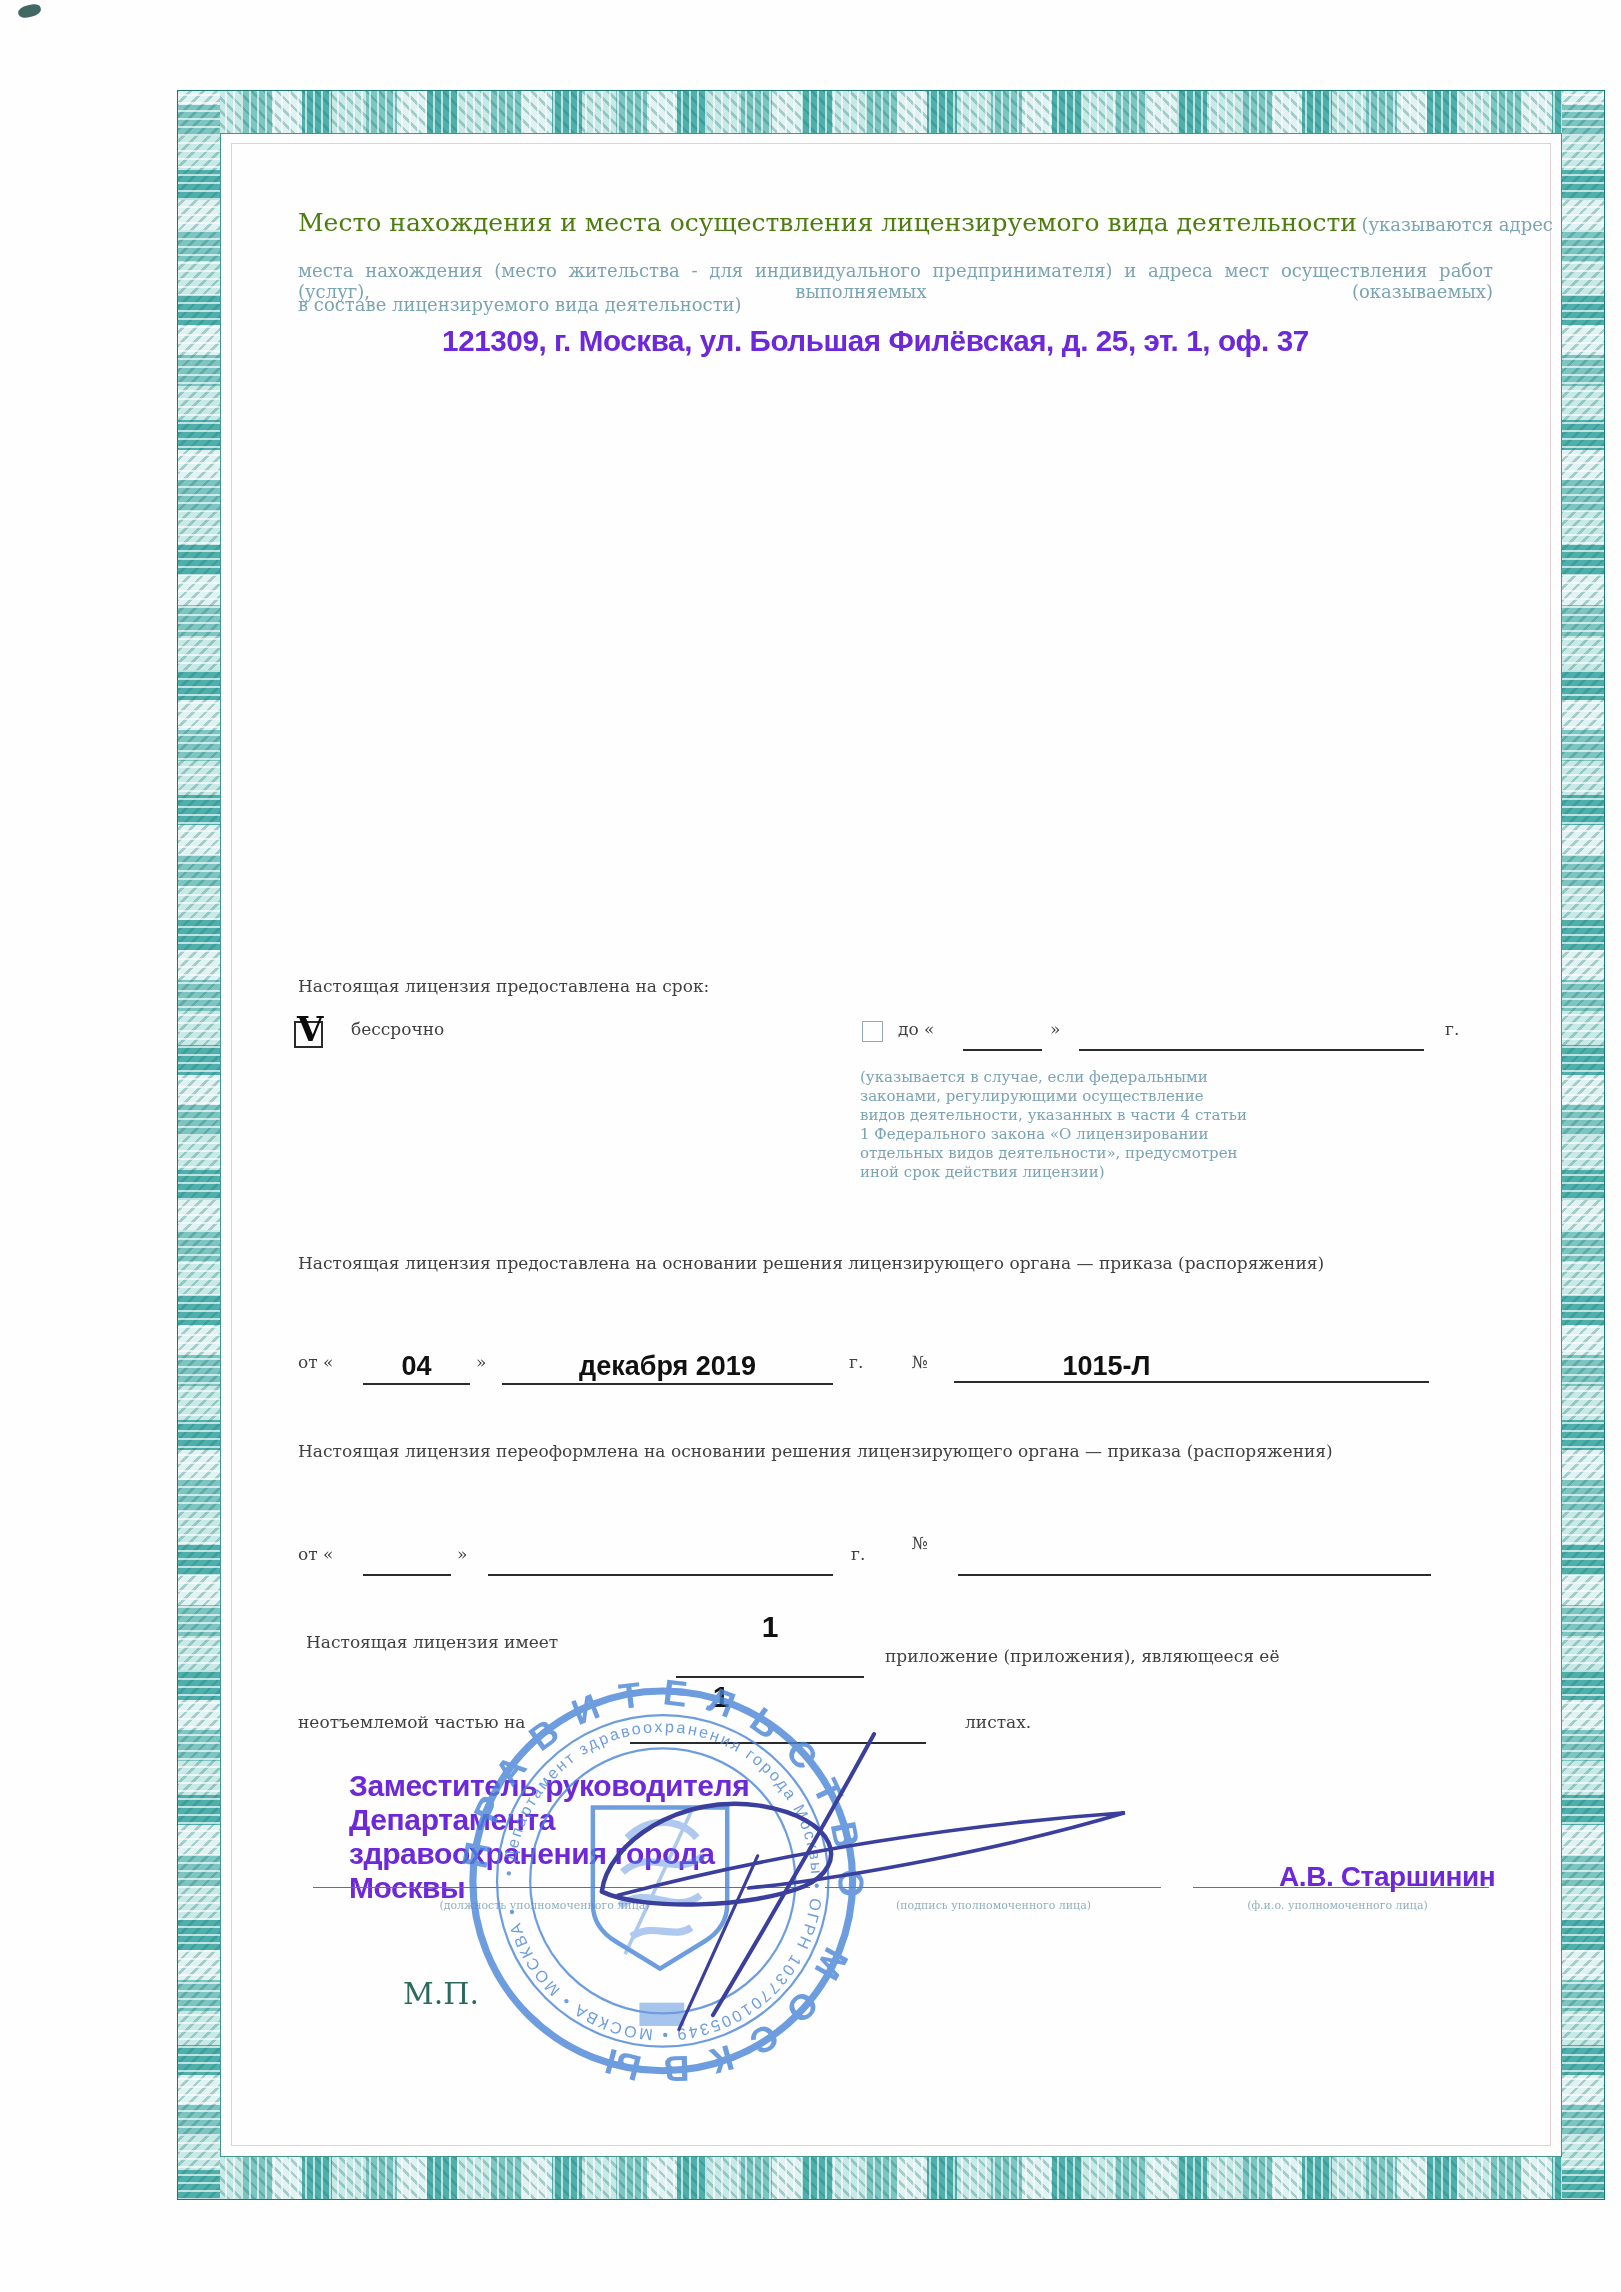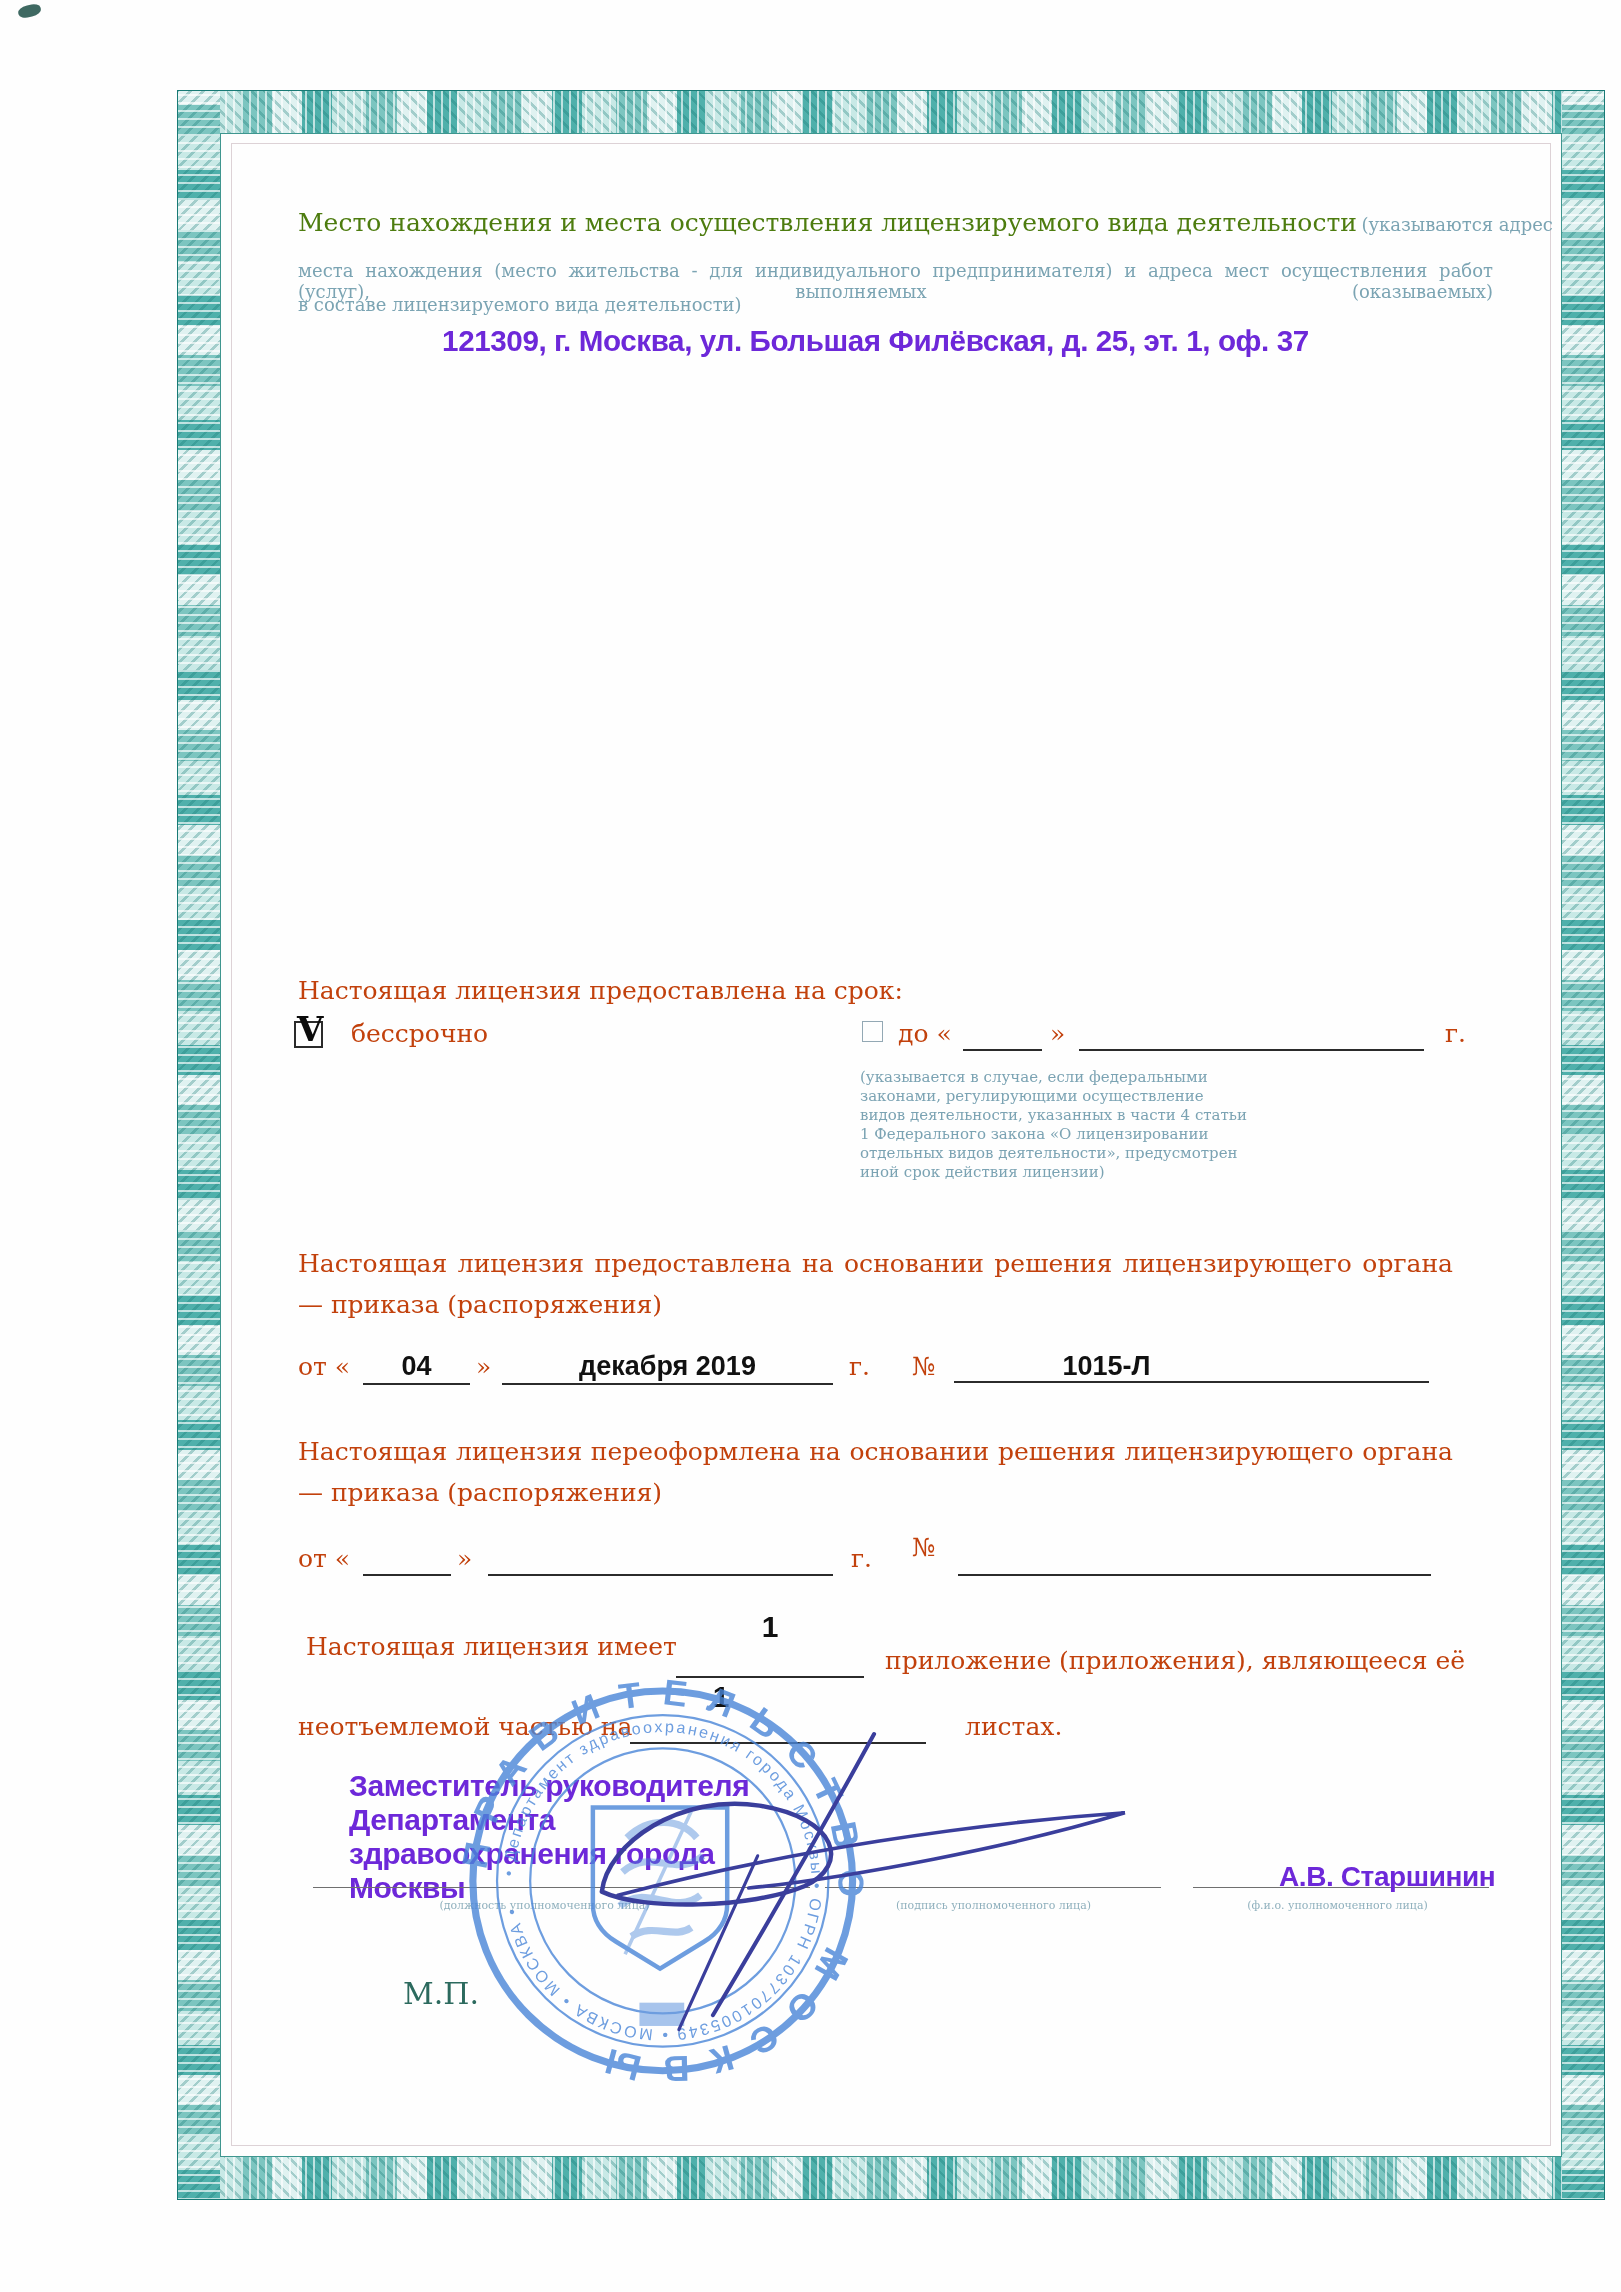--- a/index.html
+++ b/index.html
@@ -15,21 +15,21 @@
       repeating-linear-gradient(0deg, rgba(255,255,255,.65) 0 1.8px, rgba(255,255,255,0) 1.8px 8px),
       repeating-linear-gradient(135deg, rgba(20,120,115,.30) 0 2.7px, rgba(20,120,115,0) 2.7px 9px),
       repeating-linear-gradient(0deg,#4fb0ab 0 30px,#c8e9e6 30px 64px,#7cc5c0 64px 95px,#e0f2f1 95px 125px);}
   .frame-outer{position:absolute;left:177px;top:90px;width:1428px;height:2110px;
       border:1.8px solid #187a75;box-sizing:border-box;}
   .frame-inner{position:absolute;left:220px;top:133px;width:1342px;height:2024px;
       border:1.8px solid #3f968f;box-sizing:border-box;}
   .hairline{position:absolute;left:231px;top:143px;width:1320px;height:2003px;
       border:1.8px solid #ddd2d6;box-sizing:border-box;}
   
-  .serif{color:#c2410c;font-size:25px;}
+  .serif{color:#404040;font-size:17px;}
   .heading-main{font-size:25px;color:#4d7c0f;}
   .heading-note{font-size:18px;color:#7ba4b3;}
   .small-note{font-size:15px;line-height:19px;color:#7ba3b3;}
   .caption{font-size:11px;color:#8fb0bd;text-align:center;}
   .boldsans{font-family:"Liberation Sans", sans-serif;font-weight:bold;color:#6d28d9;letter-spacing:-0.4px;}
   .abs{position:absolute;}
   .para{line-height:41px;text-align:justify;}
   .uline{border-bottom:2.7px solid #2b2b2b;}
   .fill-val{font-family:"Liberation Sans", sans-serif;font-weight:bold;color:#111;font-size:27px;text-align:center;}
   .cb{box-sizing:border-box;position:absolute;}

